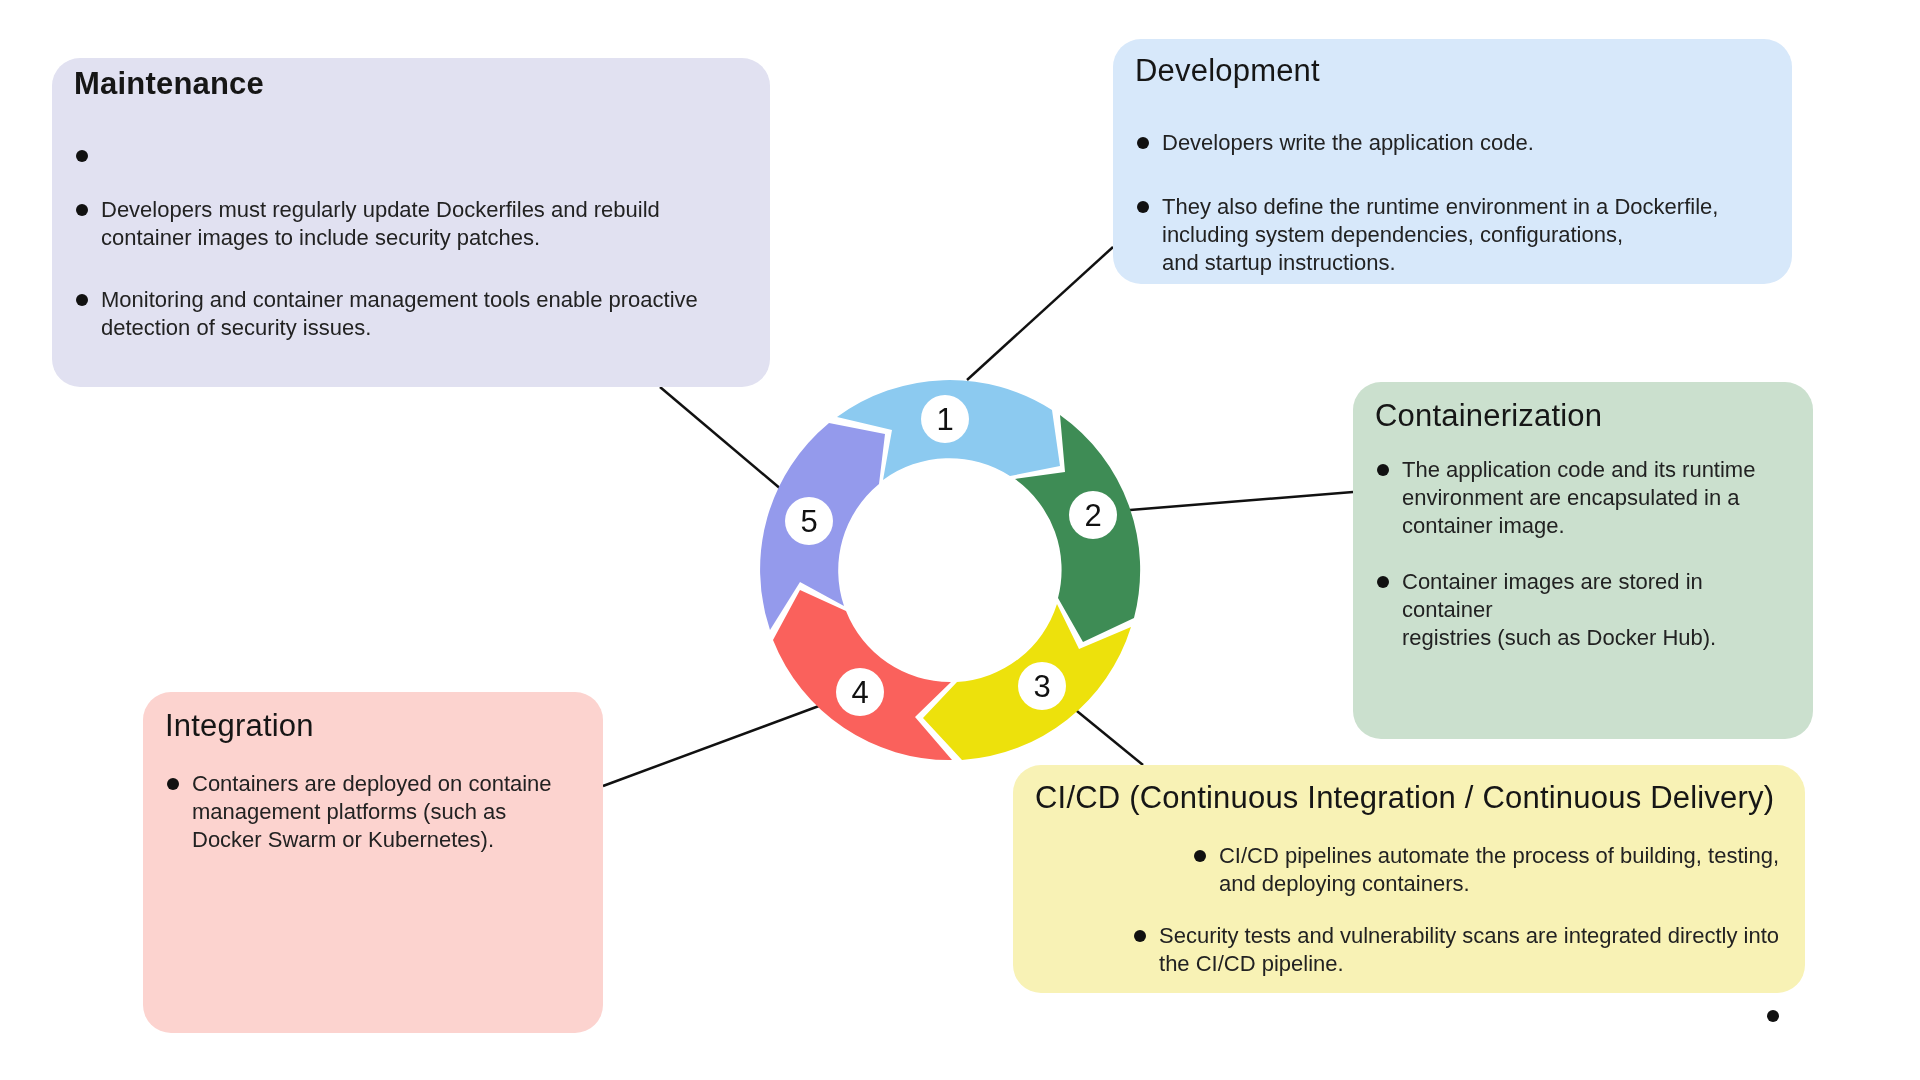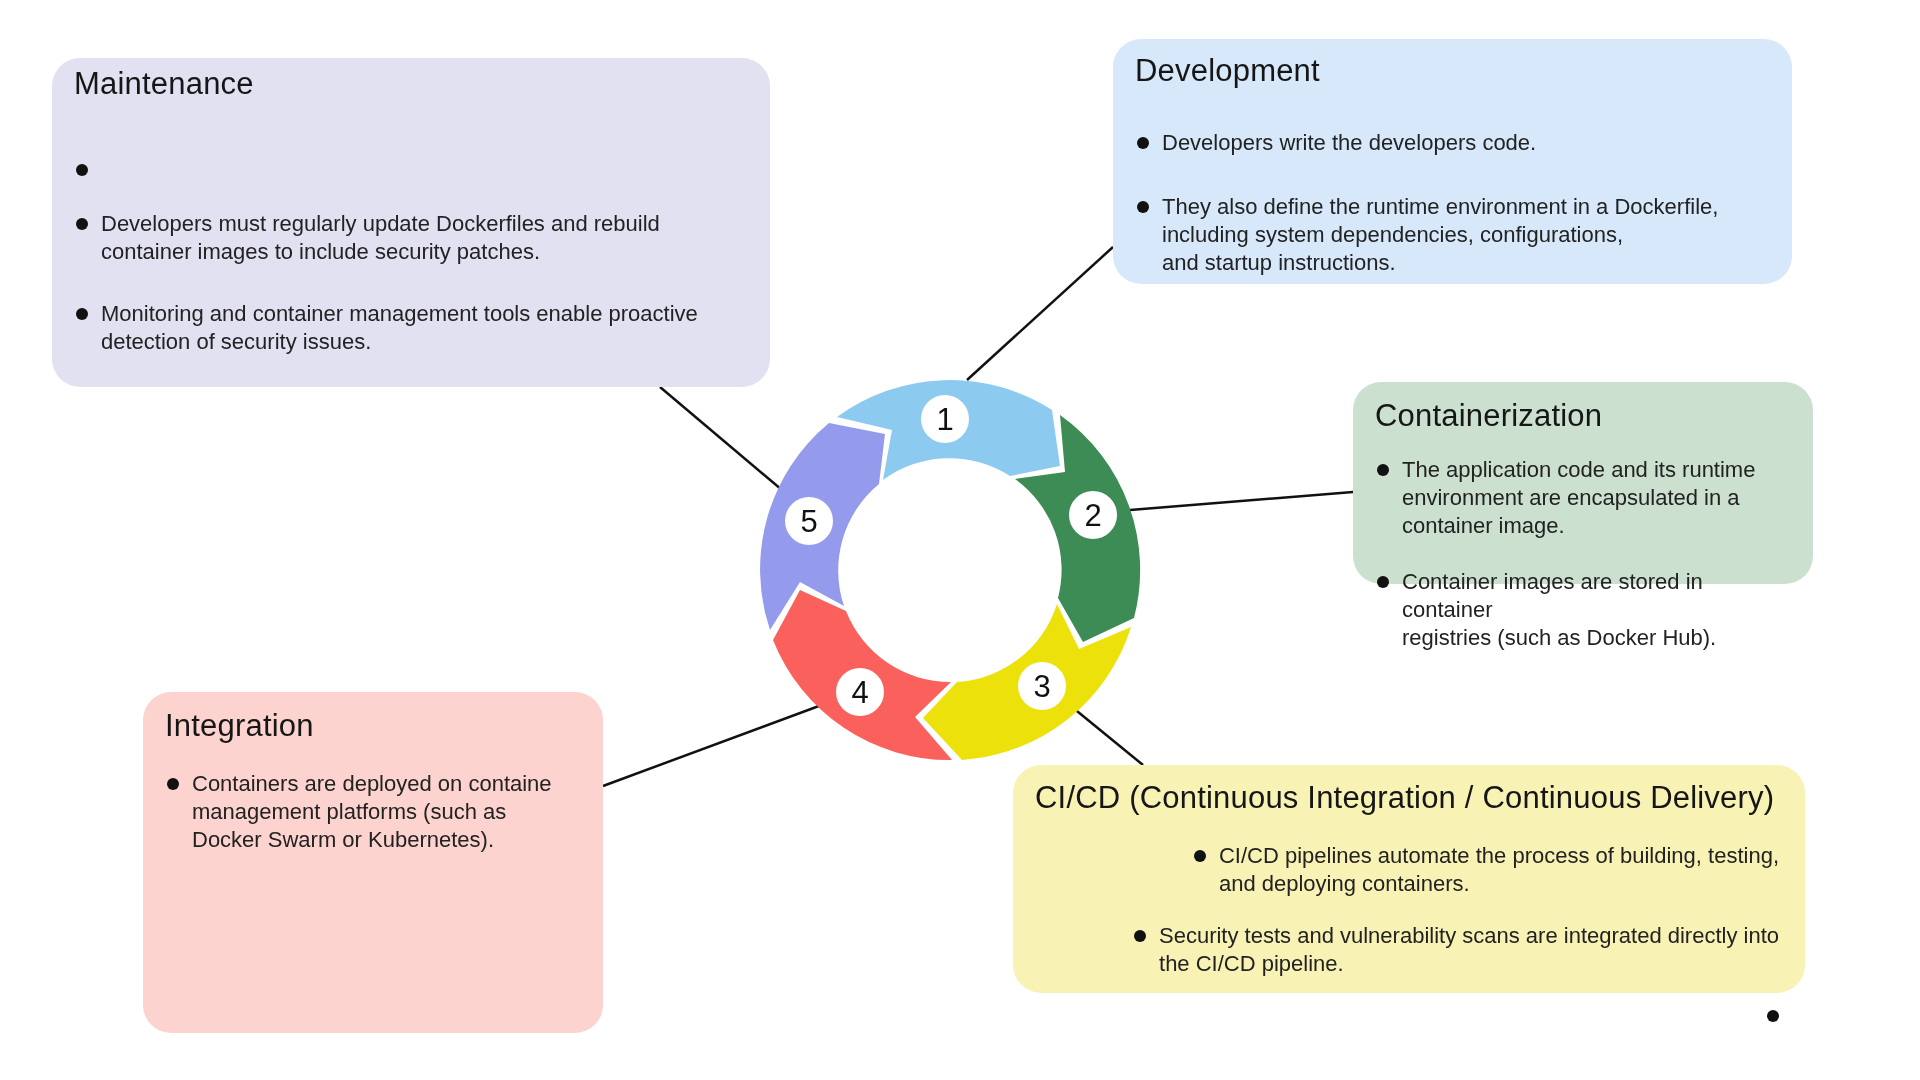--- a/index.html
+++ b/index.html
@@ -43,27 +43,27 @@
     flex: 0 0 12px;
     width: 12px; height: 12px;
     border-radius: 50%;
     background: #111;
     margin-top: 8px;
     margin-left: 2px;
   }
   .bullet p { margin: 0; white-space: pre-line; color: #222; }
 
   #box-maintenance      { left: 52px;   top: 58px;  width: 718px; height: 329px; padding-top: 8px; }
-  #box-maintenance h2   { margin-bottom: 54px; }
+  #box-maintenance h2   { margin-bottom: 40px; font-weight: bold; }
   #box-maintenance .bullet { margin-bottom: 34px; }
 
   #box-development      { left: 1113px; top: 39px;  width: 679px; height: 245px; }
   #box-development h2   { margin-bottom: 40px; }
 
-  #box-containerization { left: 1353px; top: 382px; width: 460px; height: 202px; padding-top: 16px; }
+  #box-containerization { left: 1353px; top: 382px; width: 460px; height: 357px; padding-top: 16px; }
   #box-containerization h2 { margin-bottom: 22px; }
   #box-containerization .bullet { margin-bottom: 28px; }
 
   #box-cicd             { left: 1013px; top: 765px; width: 792px; height: 228px; padding-top: 15px; }
   #box-cicd .bullet     { margin-bottom: 24px; justify-content: flex-end; }
 
   #box-deployment       { left: 143px;  top: 692px; width: 460px; height: 341px; padding-top: 16px; }
   #box-deployment .bullet { margin-bottom: 44px; }
 
   .seg-number {
@@ -124,21 +124,21 @@
       <span class="dot"></span>
       <p>Monitoring and container management tools enable proactive
 detection of security issues.</p>
     </div>
   </div>
 
   <div class="card" id="box-development" style="background: rgb(215, 232, 250);">
     <h2>Development</h2>
     <div class="bullet">
       <span class="dot"></span>
-      <p>Developers write the developers code.</p>
+      <p>Developers write the application code.</p>
     </div>
     <div class="bullet">
       <span class="dot"></span>
       <p>They also define the runtime environment in a Dockerfile,
 including system dependencies, configurations,
 and startup instructions.</p>
     </div>
   </div>
 
   <div class="card" id="box-containerization" style="background: rgb(203, 224, 206);">

